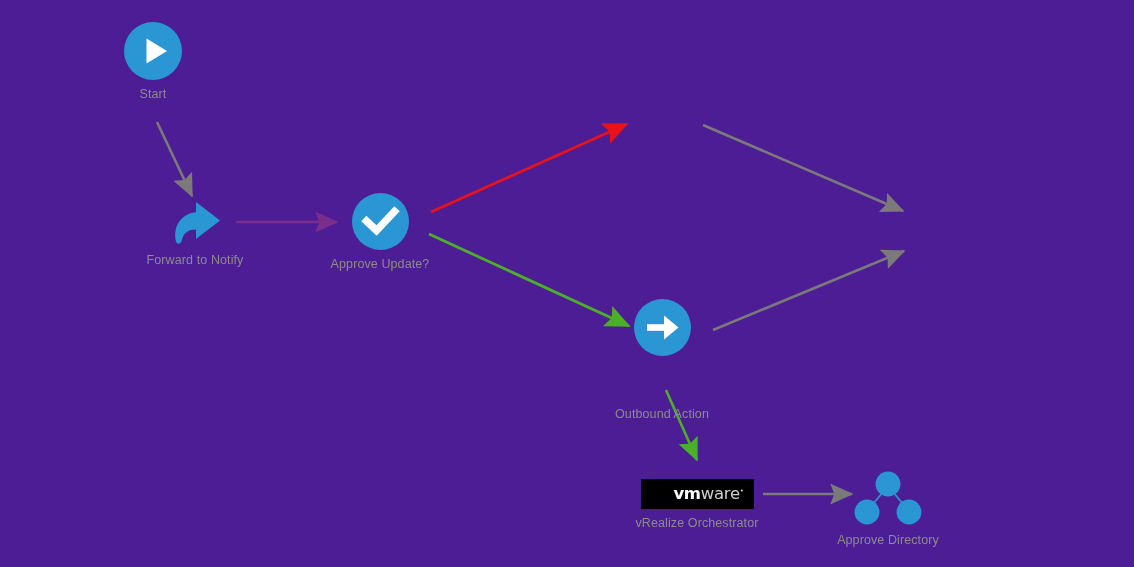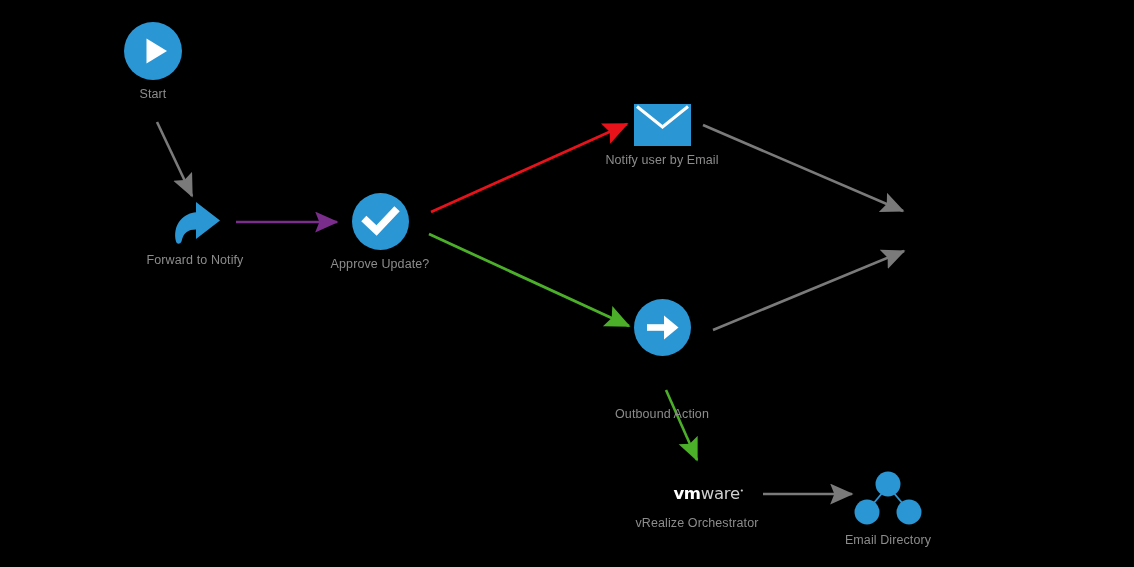--- a/index.html
+++ b/index.html
@@ -7,21 +7,21 @@
     padding: 0;
     background: #ffffff;
   }
   body {
     font-family: "Liberation Sans", sans-serif;
   }
   #canvas {
     position: relative;
     width: 1134px;
     height: 567px;
-    background: #000000;
+    background: #4c1d95;
     overflow: hidden;
   }
   #edge-layer {
     position: absolute;
     left: 0;
     top: 0;
     width: 1134px;
     height: 567px;
   }
   .node {
@@ -136,29 +136,20 @@
   <div class="node" style="left:310px; top:193px; width:140px;">
     <span class="node-glyph">
       <svg width="57" height="57" viewBox="0 0 57 57">
         <circle cx="28.5" cy="28.5" r="28.5" fill="#2b96d4"></circle>
         <path d="M14.5 28 L24.5 37.5 L42.5 18.5" fill="none" stroke="#ffffff" stroke-width="7.4" stroke-linecap="square" stroke-linejoin="miter"></path>
       </svg>
     </span>
     <span class="node-label">Approve Update?</span>
   </div>
 
-  <div class="node" style="left:582px; top:104px; width:160px;">
-    <span class="node-glyph">
-      <svg width="57" height="42" viewBox="0 0 57 42">
-        <rect x="0" y="0" width="57" height="42" fill="#2b96d4"></rect>
-        <path d="M3 2.5 L28.5 23 L54 2.5" fill="none" stroke="#ffffff" stroke-width="3.1"></path>
-      </svg>
-    </span>
-    <span class="node-label">Notify user by Email</span>
-  </div>
 
   <div class="node" style="left:592px; top:299px; width:140px;gap:44px;">
     <span class="node-glyph">
       <svg width="57" height="57" viewBox="0 0 57 57">
         <circle cx="28.5" cy="28.5" r="28.5" fill="#2b96d4"></circle>
         <path d="M13 28.5 L34 28.5" stroke="#ffffff" stroke-width="6.6" stroke-linecap="butt"></path>
         <path d="M30 16.5 L44.5 28.5 L30 40.5 Z" fill="#ffffff"></path>
       </svg>
     </span>
     <span class="node-label">Outbound Action</span>
@@ -179,16 +170,16 @@
   <div class="node" style="left:818px; top:470px; width:140px;">
     <span class="node-glyph">
       <svg width="72" height="56" viewBox="0 0 72 56">
         <line x1="36" y1="16" x2="16" y2="40" stroke="#2b96d4" stroke-width="1.8"></line>
         <line x1="36" y1="16" x2="56" y2="40" stroke="#2b96d4" stroke-width="1.8"></line>
         <circle cx="36" cy="14" r="12.5" fill="#2b96d4"></circle>
         <circle cx="15" cy="42" r="12.5" fill="#2b96d4"></circle>
         <circle cx="57" cy="42" r="12.5" fill="#2b96d4"></circle>
       </svg>
     </span>
-    <span class="node-label">Email Directory</span>
+    <span class="node-label">Approve Directory</span>
   </div>
 
 </div>
 
 </body></html>

